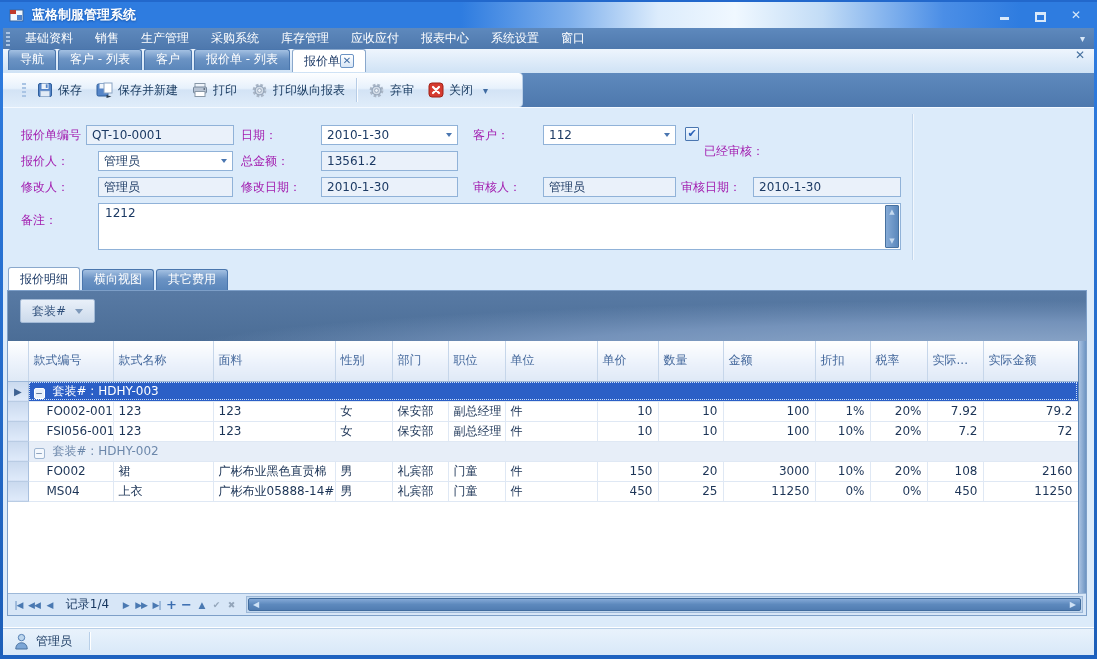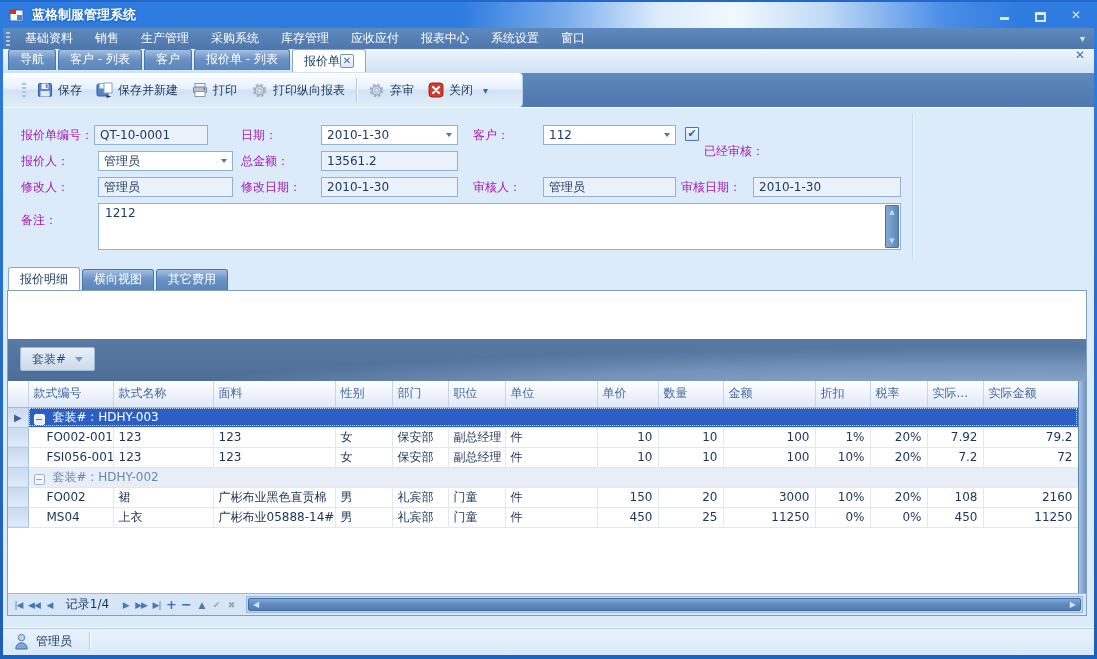--- a/index.html
+++ b/index.html
@@ -52,21 +52,21 @@
   #toolbar-overflow { color:#3f6ba2; font-size:10px; margin-left:3px; }
 
   
   #formpanel { position:absolute; left:3px; right:3px; top:107px; height:157px; background:#dcebfa; border-top:1px solid #f4f9ff; }
   .flabel { position:absolute; height:20px; line-height:20px; color:#a21caf; white-space:nowrap; }
   .ffield { position:absolute; height:20px; border:1px solid #90b2d8; background:#eaf1fa;
     padding:1px 5px; line-height:16px; color:#1c3a64; white-space:nowrap; overflow:hidden; }
   .ffield.editable { background:#fff; }
   .combo-arrow { position:absolute; right:5px; top:7px; width:0; height:0;
     border-left:3.5px solid transparent; border-right:3.5px solid transparent; border-top:4px solid #4a76b0; }
-  #l-quoteno{left:18px;top:17px;} #f-quoteno{left:91px;top:17px;width:114px;}
+  #l-quoteno{left:18px;top:17px;} #f-quoteno{left:83px;top:17px;width:148px;}
   #l-date{left:238px;top:17px;}  #f-date{left:318px;top:17px;width:137px;}
   #l-customer{left:470px;top:17px;} #f-customer{left:540px;top:17px;width:133px;}
   #audited-checkbox{position:absolute;left:682px;top:19px;width:14px;height:14px;border:1px solid #4a76b0;border-radius:1px;
     background:linear-gradient(#f4f9ff,#cfe2f5);color:#2a62b8;font-size:11px;line-height:12px;text-align:center;}
   #l-audited{left:701px;top:17px;margin-top:16px;}
   #l-quoter{left:18px;top:43px;}  #f-quoter{left:95px;top:43px;width:135px;}
   #l-total{left:238px;top:43px;}  #f-total{left:318px;top:43px;width:137px;}
   #l-modifier{left:18px;top:69px;} #f-modifier{left:95px;top:69px;width:135px;}
   #l-moddate{left:238px;top:69px;} #f-moddate{left:318px;top:69px;width:137px;}
   #l-auditor{left:470px;top:69px;} #f-auditor{left:540px;top:69px;width:133px;}
@@ -79,32 +79,32 @@
     align-items:center;color:#c4d9ef;font-size:7px;padding:2px 0;}
   #form-divider{position:absolute;left:909px;top:6px;height:146px;width:1px;background:#c2d6ec;box-shadow:1px 0 0 #f2f7fd;}
 
   
   #detailtabs { position:absolute; left:3px; right:3px; top:264px; height:26px; background:#dcebfa;
     display:flex; align-items:flex-end; padding-left:5px; }
 
   
   #gridpanel { position:absolute; left:7px; top:290px; width:1080px; height:326px;
     border:1px solid #7d9fc8; background:#fff; display:flex; flex-direction:column; }
-  #grouppanel { height:42px; flex:none; padding:8px 16px 0 12px;
+  #grouppanel { height:50px; flex:none; padding:8px 16px 0 12px;
     background:radial-gradient(ellipse 130% 180% at 95% 130%, #93adcd 0%, #7492ba 38%, rgba(116,146,186,0) 62%),
-               linear-gradient(to bottom,#587aa4,#4b6d96);margin-top:48px; }
+               linear-gradient(to bottom,#587aa4,#4b6d96); }
   .group-chip { display:inline-flex; align-items:center; gap:9px; height:24px; padding:0 11px;
     background:linear-gradient(#e9f0f9,#ccdaeb); border:1px solid #a3bad6; border-radius:2px; color:#31517c; }
   .chip-arrow { width:0; height:0; border-left:4px solid transparent; border-right:4px solid transparent; border-top:5px solid #7e99ba; }
   #gridmain { flex:1; display:flex; min-height:0; }
   #gridtablewrap { width:1070px; background:#fff; overflow:hidden; }
   #vscroll { width:8px; background:linear-gradient(to right,#aac3e3,#6d94c2); border-left:1px solid #5d86b4; }
 
   table { border-collapse:collapse; table-layout:fixed; width:1070px; }
-  th { height:26px; font-weight:normal; text-align:left; padding:0 2px 0 5px; white-space:nowrap; overflow:hidden;
+  th { height:40px; font-weight:normal; text-align:left; padding:0 2px 0 5px; white-space:nowrap; overflow:hidden;
     color:#44689c; background:linear-gradient(#ffffff,#ecf2fb 55%,#dfe9f6);
     border-right:1px solid #c6d6ea; border-bottom:1px solid #9db8d8; }
   td { height:20px; padding:0 5px; white-space:nowrap; overflow:hidden; color:#1c3456;
     border-right:1px solid #dfe8f4; border-bottom:1px solid #dfe8f4; }
   td.gut { padding:0; text-align:center; font-size:9px; color:#3f6292;
     background:linear-gradient(#c9d9ee,#dfeafa); border-right:1px solid #a9c0de; border-bottom:1px solid #b9cce4; }
   td.num { text-align:right; }
   td.c0 { padding-left:18px; }
   tr.grow td.glabel { background:#e7eef8; color:#6d88ab; }
   tr.grow.sel td.glabel { background:#2b5fc6; color:#fff; outline:1px dotted #cfe0f8; outline-offset:-2px; }

